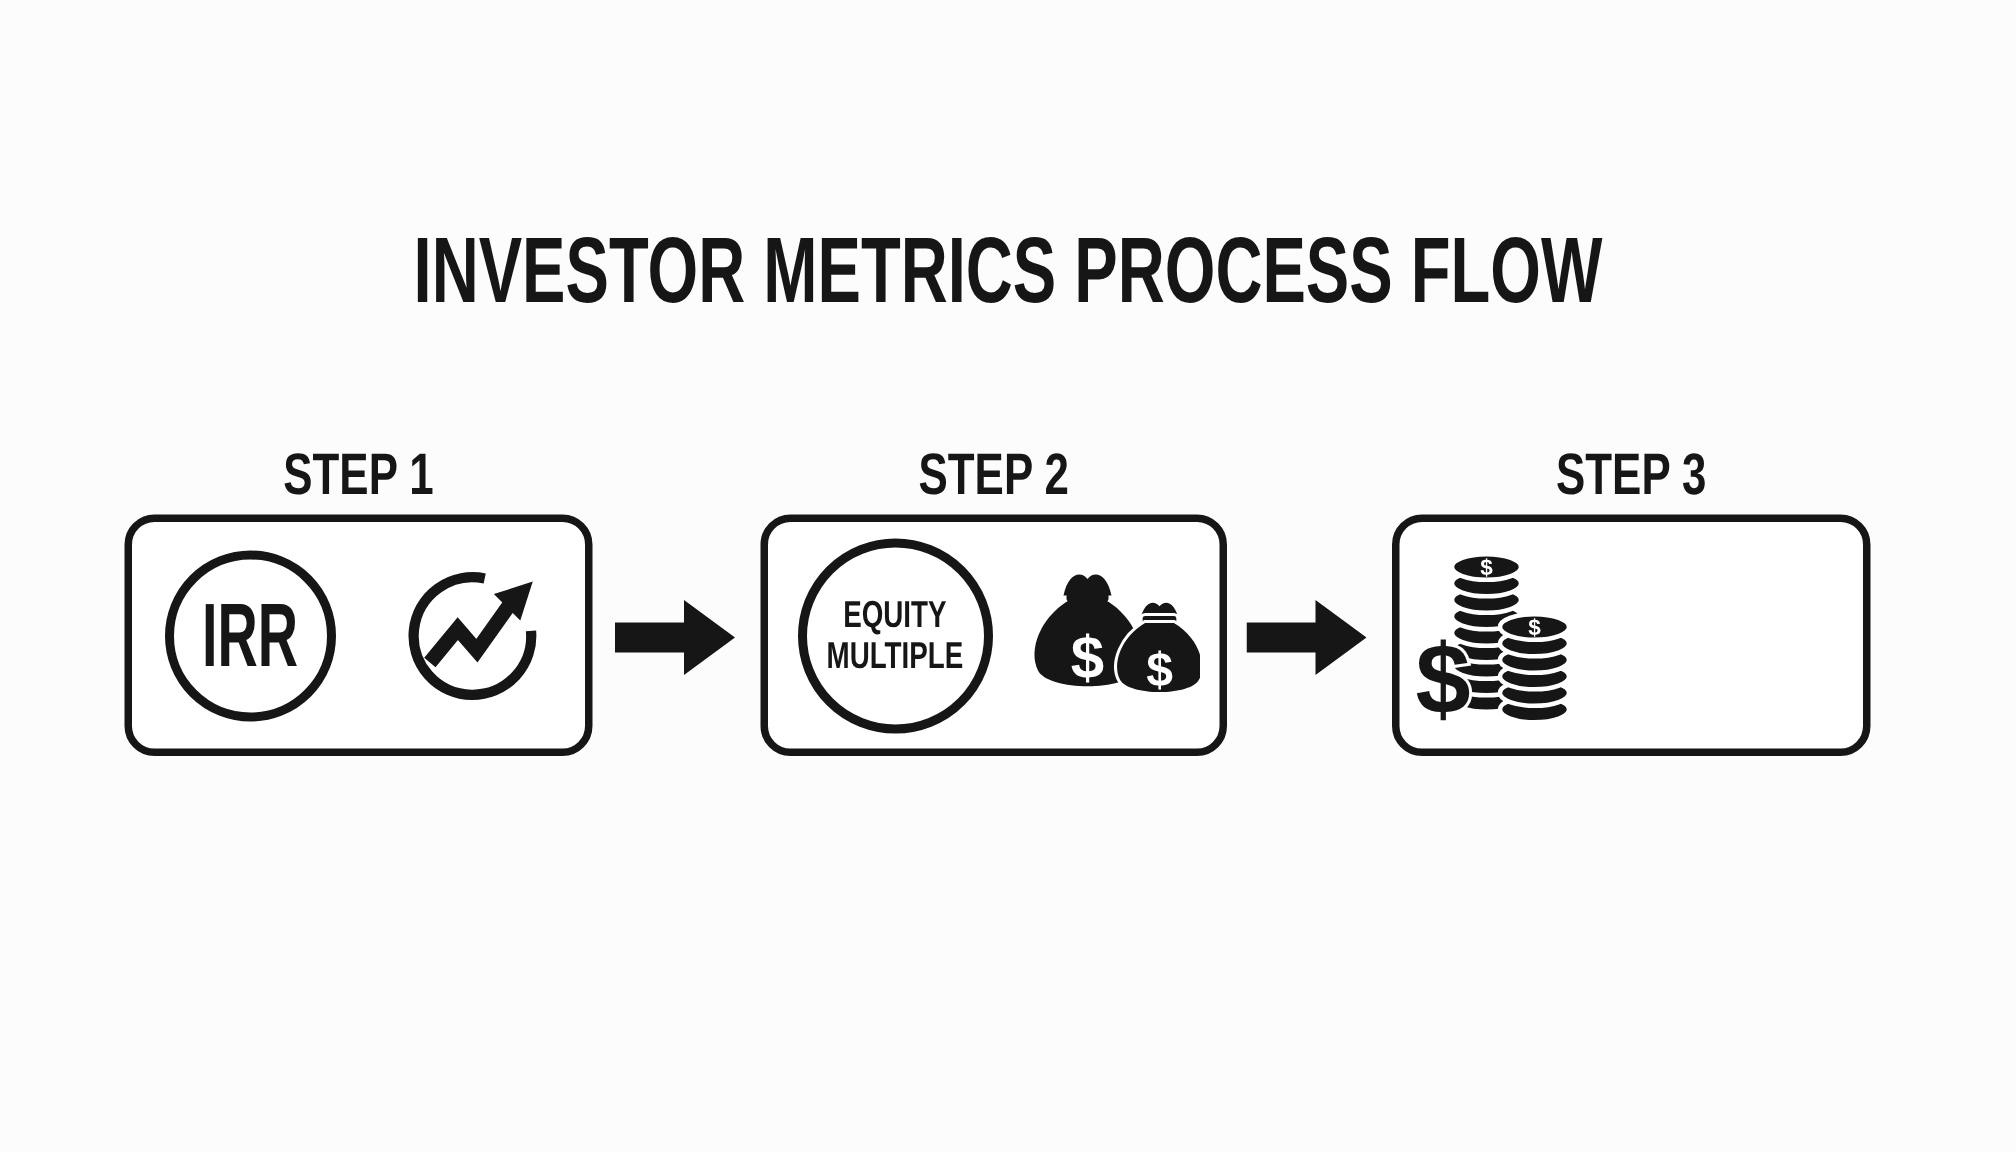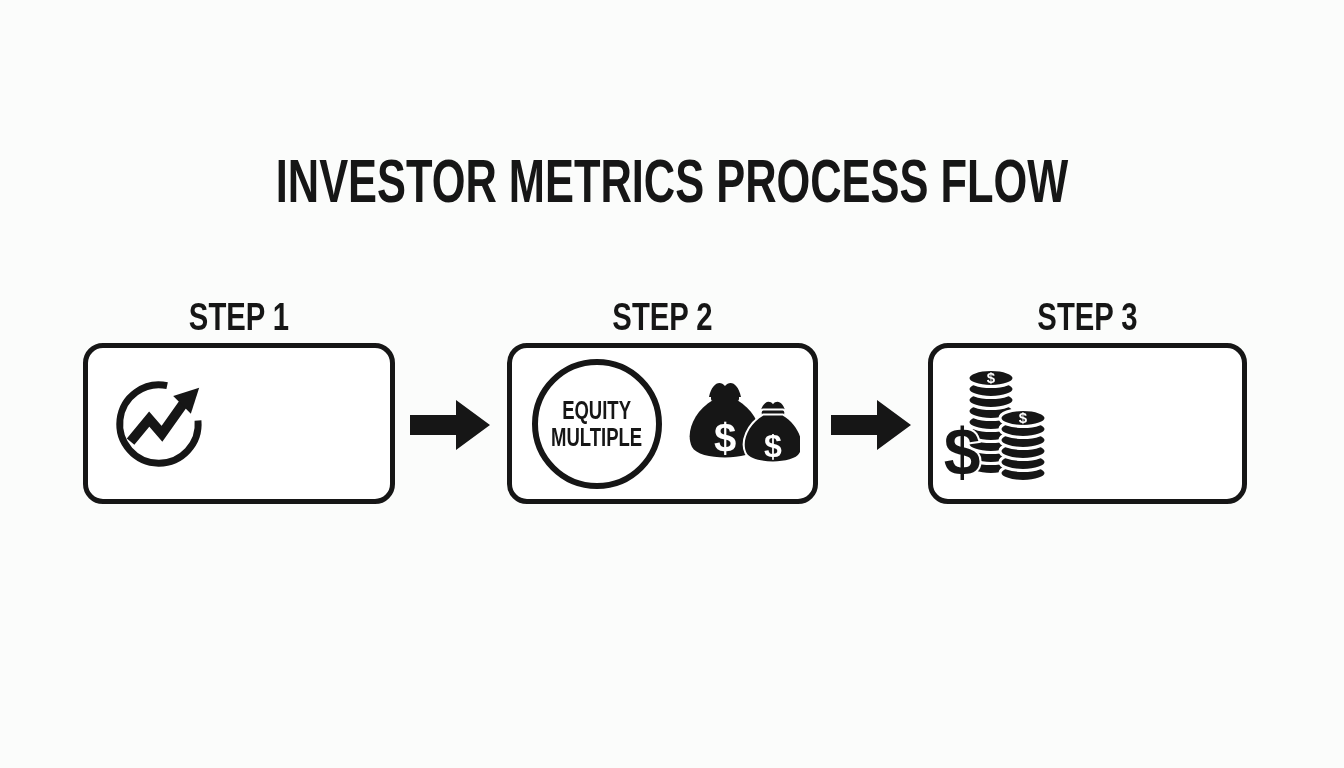--- a/index.html
+++ b/index.html
@@ -98,20 +98,23 @@
 
 <div class="canvas">
 
   <h1 class="title">INVESTOR METRICS PROCESS FLOW</h1>
 
   <div class="step-label sl1">STEP 1</div>
   <div class="step-label sl2">STEP 2</div>
   <div class="step-label sl3">STEP 3</div>
 
   <div class="card c1">
+    <div class="badge irr-badge">
+      <span class="cond irr-text">IRR</span>
+    </div>
     <svg class="icon-svg" width="98" height="98" viewBox="0 0 100 100">
       <path d="M 89.8,46.5 A 40,40 0 1 1 58.3,10.9" fill="none" stroke="var(--ink)" stroke-width="7"></path>
       <polyline points="21,68 40,45 53,60 75,29" fill="none" stroke="var(--ink)" stroke-width="10" stroke-linejoin="miter"></polyline>
       <polygon points="91,13 82.5,39.5 64.5,21.5" fill="var(--ink)"></polygon>
     </svg>
   </div>
 
   <svg class="icon-svg" style="position:absolute; left:410px; top:398px;" width="80" height="54" viewBox="0 0 80 54">
     <polygon points="0,17 46,17 46,2 80,27 46,52 46,37 0,37" fill="var(--ink)"></polygon>
   </svg>

